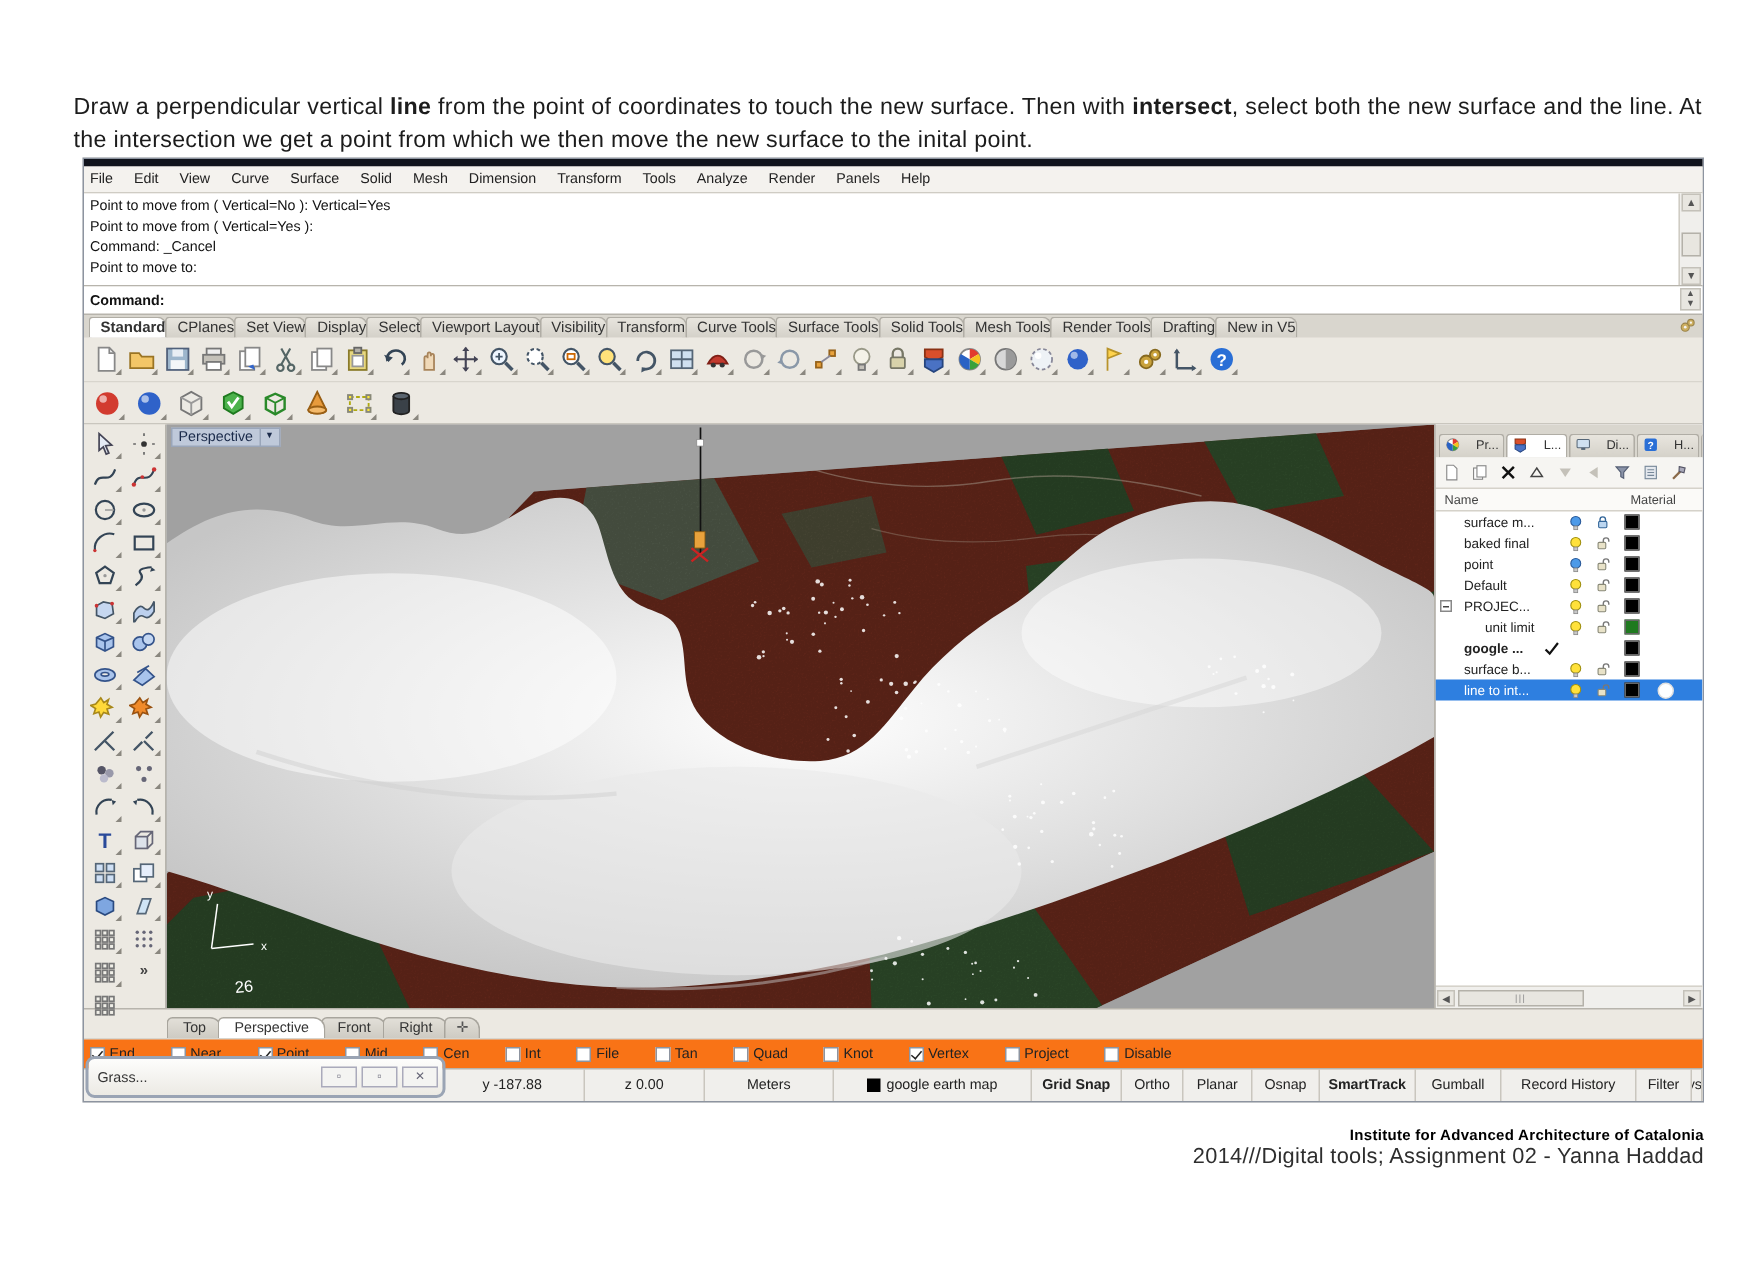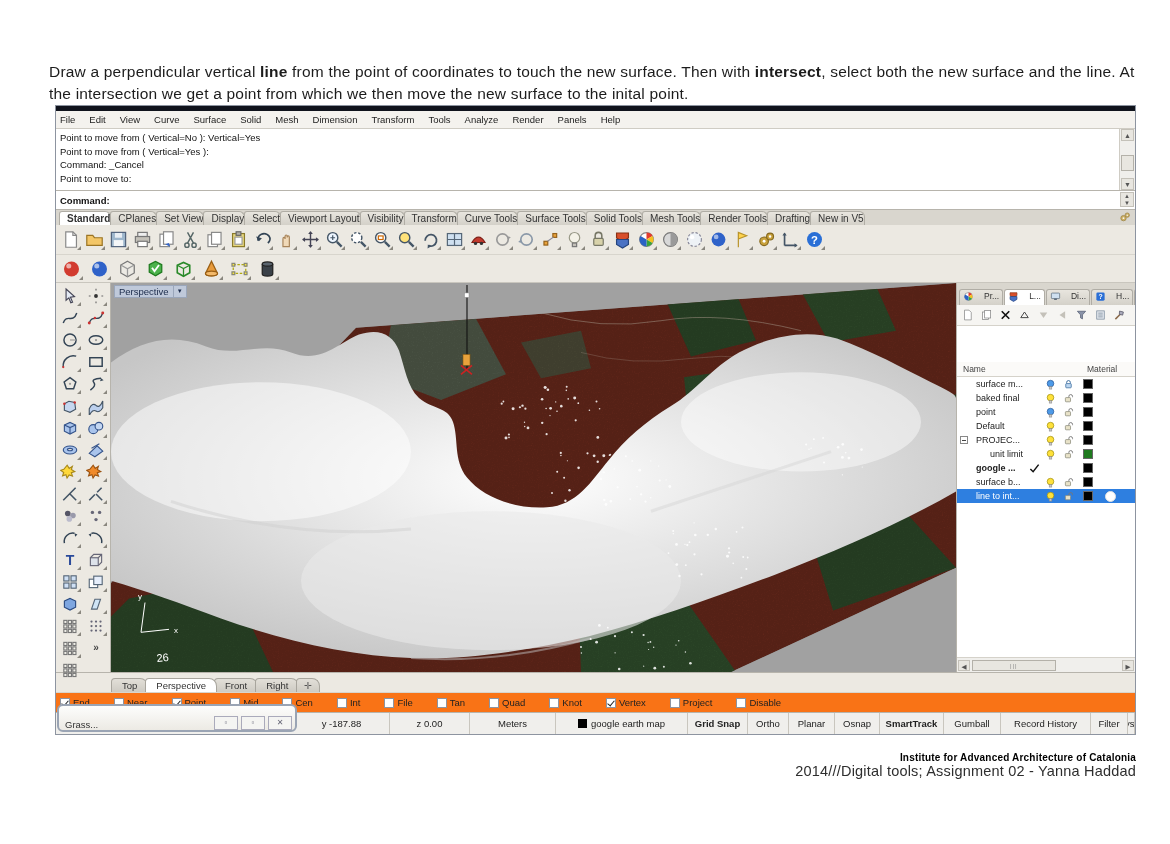--- a/index.html
+++ b/index.html
@@ -67,21 +67,21 @@
   .rp-tabs{height:20px;flex:none;background:#d9d6ce;display:flex;align-items:flex-end;padding:2px 2px 0 2px;gap:1px;overflow:hidden;}
   .rp-tab{display:flex;gap:10px;font-size:8.5px;color:#333;
           border:1px solid #b0ada5;border-bottom:none;border-radius:3px 3px 0 0;
           background:linear-gradient(#e8e5de,#d4d1c9);padding:1px 3px;white-space:nowrap;}
   .rp-tab.active{background:#fff;}
   .rp-tab svg{width:11px;height:11px;}
   .rp-toolbar{height:20px;flex:none;border-bottom:1px solid #d5d2ca;display:flex;align-items:center;
           padding-left:2px;gap:2px;background:#f6f5f2;}
   .rp-toolbar .tbtn{width:17px;height:16px;}
   .rp-head{height:14px;flex:none;border-bottom:1px solid #d5d2ca;display:flex;align-items:center;
-          color:#444;font-size:8.5px;background:#fbfaf8;margin-top:36px;}
+          color:#444;font-size:8.5px;background:#fbfaf8;}
   .rp-head .c1{padding-left:6px;flex:1;}
   .rp-head .c2{width:48px;flex:none;}
   .rp-rows{flex:1;overflow:hidden;}
   .lrow{height:14px;display:flex;align-items:center;position:relative;color:#222;}
   .lrow.selected{background:#2e7fe0;color:#fff;}
   .lrow .nm{position:absolute;left:19px;white-space:nowrap;font-size:9px;}
   .lrow .nm.ind{left:33px;}
   .lrow .exp{position:absolute;left:3px;width:8px;height:8px;border:1px solid #888;background:#fff;
           box-sizing:border-box;}
   .lrow .exp:after{content:"";position:absolute;left:1px;right:1px;top:2.5px;border-top:1px solid #444;}
@@ -111,21 +111,21 @@
   .cbx{width:10px;height:10px;background:#fff;border:1px solid #8d94a0;box-sizing:border-box;position:relative;}
   .cbx.on:after{content:"";position:absolute;left:2px;top:0px;width:3px;height:6px;
         border-right:1.5px solid #222;border-bottom:1.5px solid #222;transform:rotate(40deg);}
   .statusbar{height:21px;flex:none;background:#f0efec;border-top:1px solid #b7b4ac;
          display:flex;align-items:stretch;font-size:9.5px;position:relative;}
   .seg{border-right:1px solid #c9c6be;display:flex;align-items:center;justify-content:center;
          gap:4px;color:#222;white-space:nowrap;overflow:hidden;padding:0 3px;box-sizing:border-box;}
   .seg.bold{font-weight:bold;}
   .seg .sw{width:9px;height:9px;background:#000;flex:none;}
   .grasswin{position:absolute;left:1px;top:-9px;width:240px;height:28px;background:linear-gradient(#fdfdfc,#eceae4);
-         border:2px solid #9aa4b4;border-radius:6px;display:flex;align-items:flex-end;z-index:6;box-sizing:border-box;}
+         border:2px solid #9aa4b4;border-radius:6px;display:flex;align-items:center;z-index:6;box-sizing:border-box;}
   .grasswin .t{font-size:9.5px;color:#333;padding:0 6px;flex:1;}
   .grasswin .wb{width:24px;height:14px;border:1px solid #aab;background:#f4f4f2;margin-right:3px;
          font-size:8px;line-height:12px;text-align:center;color:#667;box-sizing:border-box;}
 
   .footer{position:absolute;right:34px;top:752px;display:flex;align-items:flex-start;gap:10px;}
   .ftext{text-align:right;}
   .ftitle{font-size:10px;font-weight:bold;color:#000;letter-spacing:0.2px;}
   .fsub{font-size:14.5px;color:#2e2e2e;letter-spacing:0.2px;}
   .flogo{font-family:"DejaVu Serif","Liberation Serif",serif;font-weight:bold;color:#1d1d1d;
          font-size:44px;line-height:40px;letter-spacing:-3px;margin-top:-6px;}

